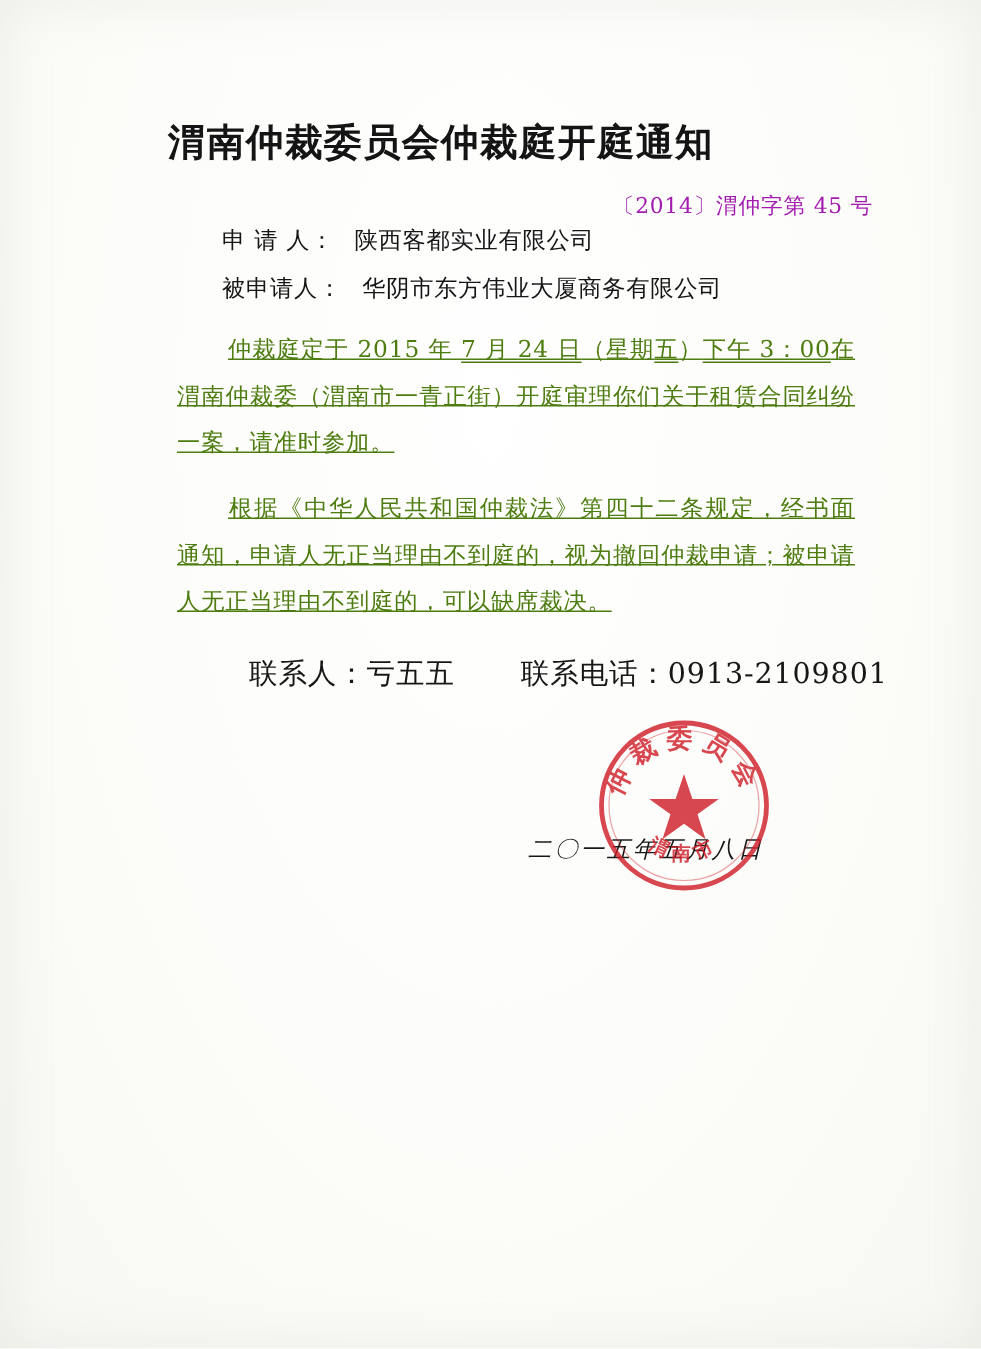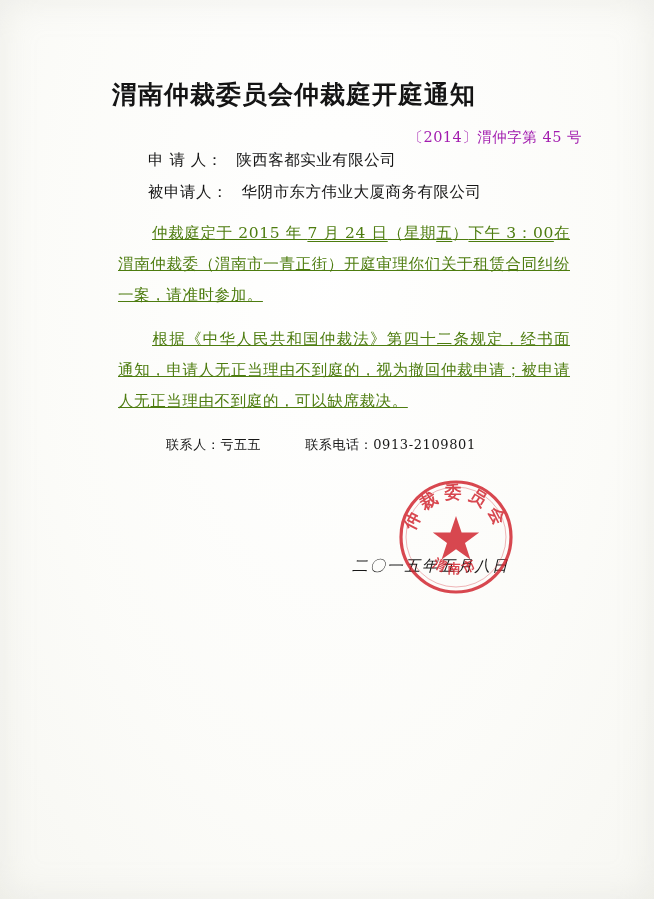--- a/index.html
+++ b/index.html
@@ -88,21 +88,21 @@
   .para-2 { top: 312px; margin-top: 12px; }
 
   .indent { display: inline-block; width: 34px; }
 
   .ul { text-decoration: underline; text-underline-offset: 3px; }
 
   .contact-row {
     position: absolute;
     top: 436px;
     left: 166px;
-    font-size: 13px;
+    font-size: 19px;
     letter-spacing: 0.6px;
     color: #171717;
     white-space: nowrap;
   }
   .contact-gap { display: inline-block; width: 44px; }
 
   .date-line {
     position: absolute;
     top: 556px;
     left: 352px;

